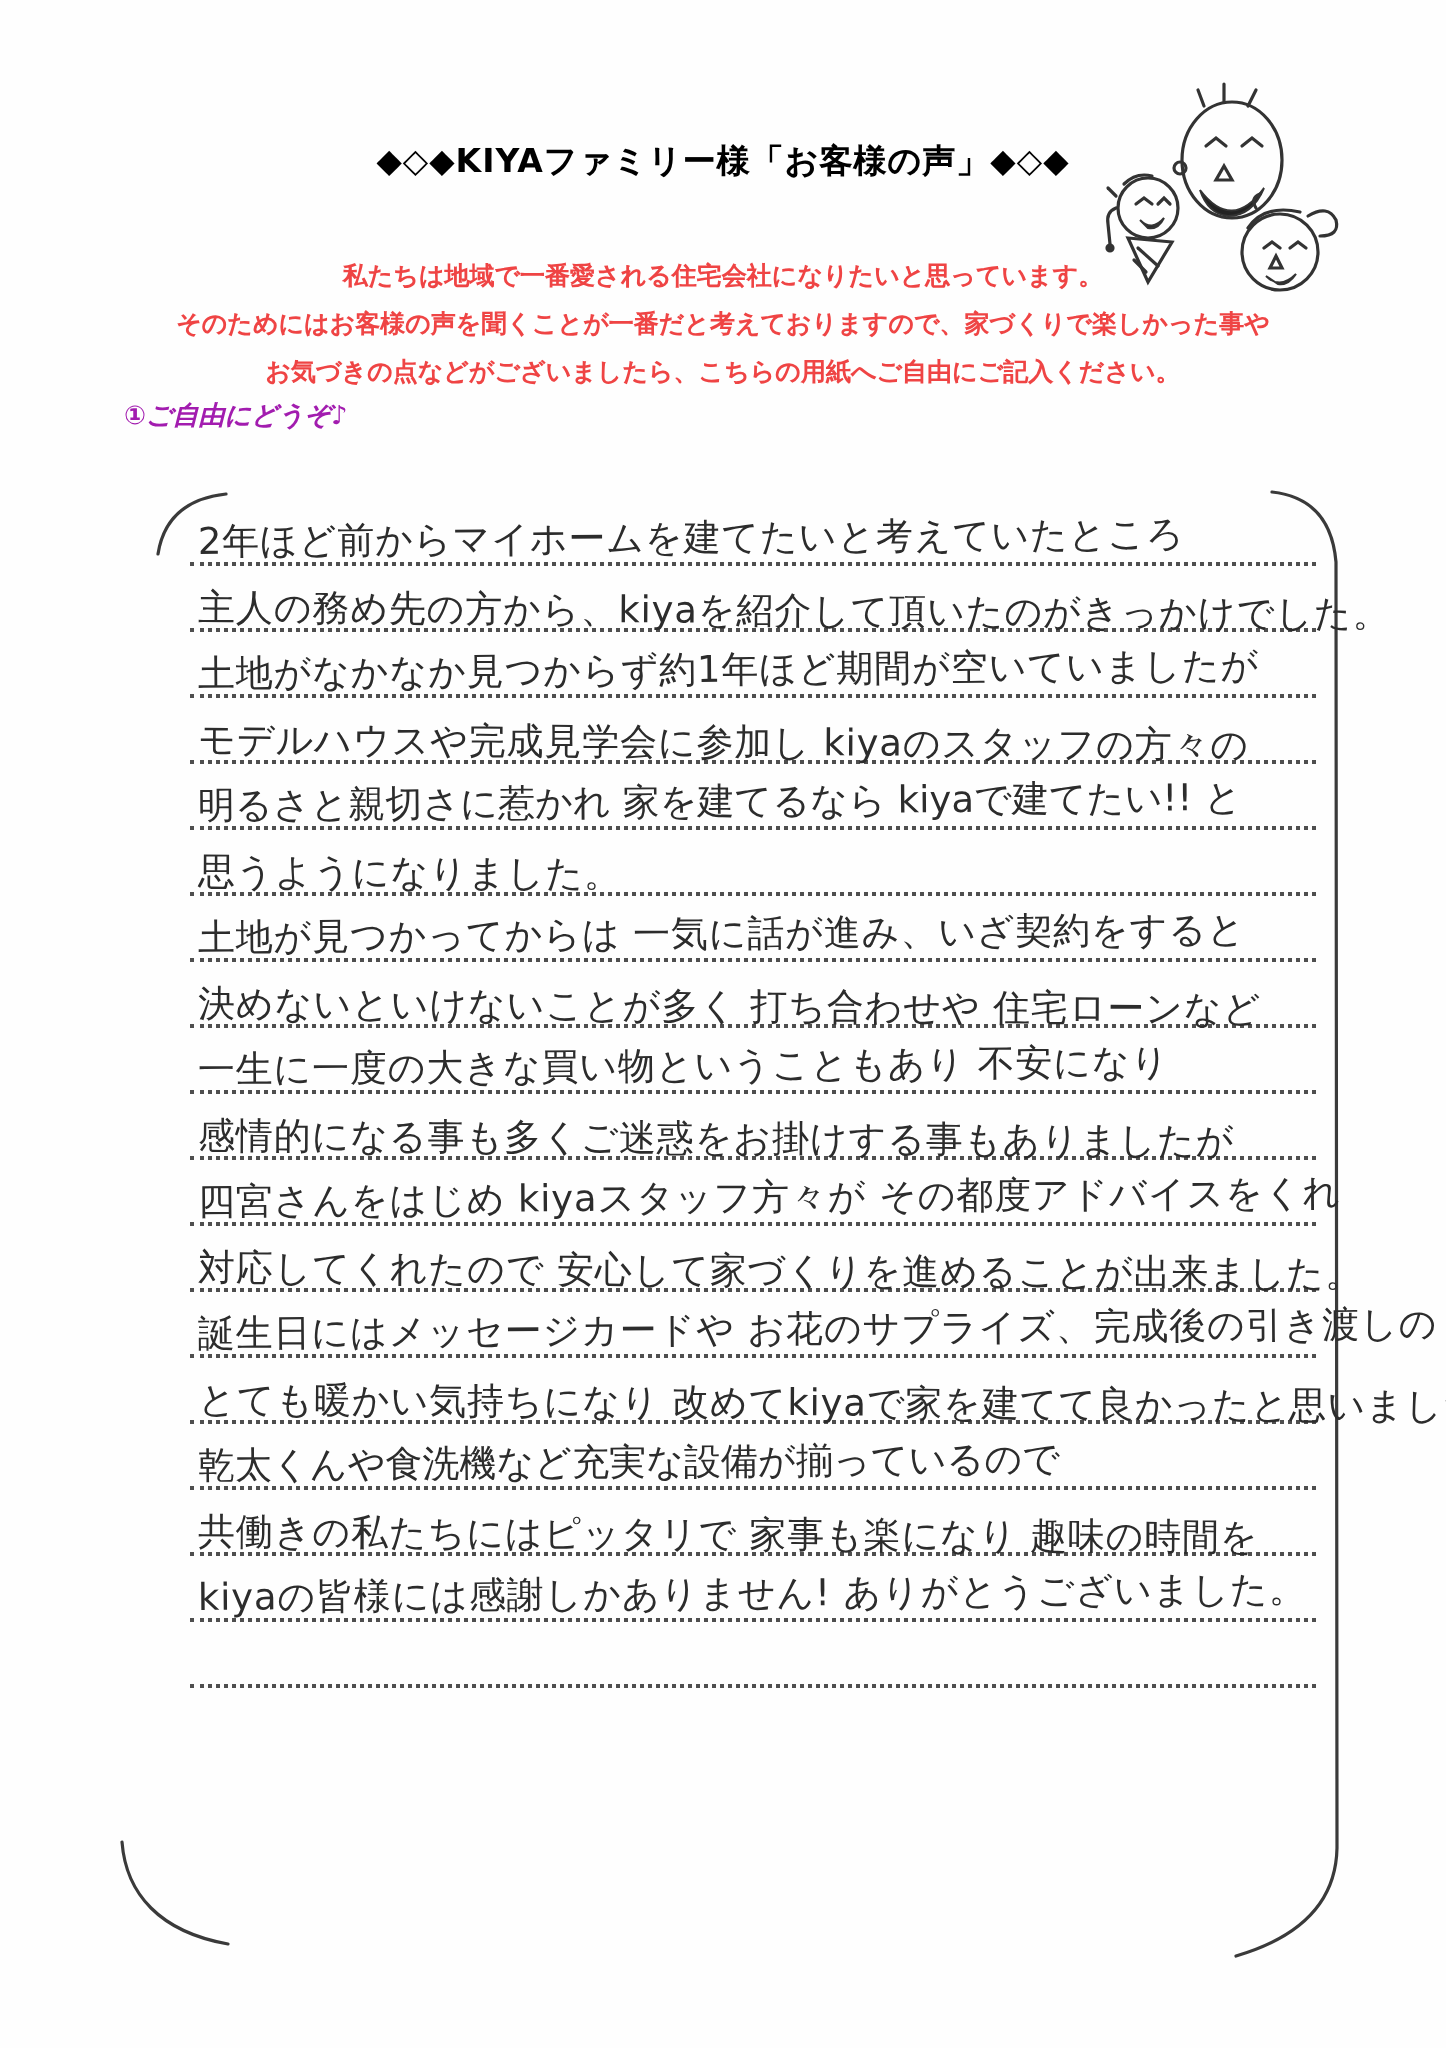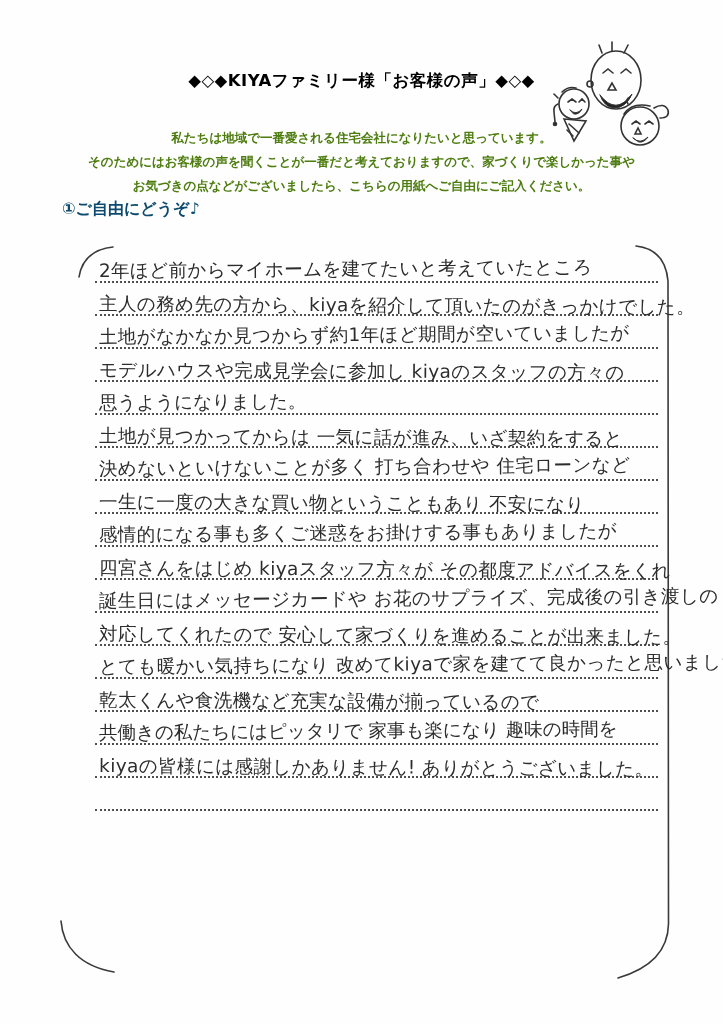--- a/index.html
+++ b/index.html
@@ -7,24 +7,24 @@
     position:relative; width:723px; height:1024px; background:#fefefe;
     font-family:"DejaVu Sans","Liberation Sans",sans-serif; overflow:hidden; color:#1a1a1a;
   }
   .title {
     position:absolute; top:70px; left:0; width:100%; text-align:center;
     font-size:16.5px; font-weight:bold; letter-spacing:0.5px; color:#000000;
   }
   .doodle { position:absolute; top:40px; left:550px; width:128px; height:122px; }
   .intro {
     position:absolute; top:126px; left:0; width:100%; text-align:center;
-    font-size:12.5px; font-weight:bold; line-height:24px; color:#4d7c0f;
+    font-size:12.5px; font-weight:bold; line-height:24px; color:#ef4444;
   }
   .prompt {
-    position:absolute; top:199px; left:62px; font-size:16px; font-weight:bold; color:#0c4a6e;
+    position:absolute; top:199px; left:62px; font-size:13px; font-weight:bold; color:#a21caf;font-style:italic;
   }
   .frame-svg { position:absolute; left:0; top:0; width:723px; height:1024px; pointer-events:none; }
   .rows { position:absolute; left:95px; top:250px; width:563px;text-align:center; }
   .row {
     position:relative; height:33px; box-sizing:border-box;
     border-bottom:2px dotted #4f4f4f;
   }
   .hand {
     position:absolute; left:4px; bottom:-2px; white-space:nowrap;
     font-size:18.5px; color:#2c2c2c; letter-spacing:0.4px;
@@ -98,42 +98,45 @@
     <div class="row">
         <span class="hand">主人の務め先の方から、kiyaを紹介して頂いたのがきっかけでした。</span>
       </div>
     <div class="row">
         <span class="hand">土地がなかなか見つからず約1年ほど期間が空いていましたが</span>
       </div>
     <div class="row">
         <span class="hand">モデルハウスや完成見学会に参加し kiyaのスタッフの方々の</span>
       </div>
     <div class="row">
+        <span class="hand">明るさと親切さに惹かれ 家を建てるなら kiyaで建てたい!! と</span>
+      </div>
+    <div class="row">
         <span class="hand">思うようになりました。</span>
       </div>
     <div class="row">
         <span class="hand">土地が見つかってからは 一気に話が進み、いざ契約をすると</span>
       </div>
     <div class="row">
         <span class="hand">決めないといけないことが多く 打ち合わせや 住宅ローンなど</span>
       </div>
     <div class="row">
         <span class="hand">一生に一度の大きな買い物ということもあり 不安になり</span>
       </div>
     <div class="row">
         <span class="hand">感情的になる事も多くご迷惑をお掛けする事もありましたが</span>
       </div>
     <div class="row">
         <span class="hand">四宮さんをはじめ kiyaスタッフ方々が その都度アドバイスをくれ</span>
       </div>
     <div class="row">
-        <span class="hand">誕生日にはメッセージカードや お花のサプライズ、完成後の引き渡しの</span>
+        <span class="hand">対応してくれたので 安心して家づくりを進めることが出来ました。</span>
       </div>
     <div class="row">
-        <span class="hand">対応してくれたので 安心して家づくりを進めることが出来ました。</span>
+        <span class="hand">誕生日にはメッセージカードや お花のサプライズ、完成後の引き渡しの</span>
       </div>
     <div class="row">
         <span class="hand">とても暖かい気持ちになり 改めてkiyaで家を建てて良かったと思いました。</span>
       </div>
     <div class="row">
         <span class="hand">乾太くんや食洗機など充実な設備が揃っているので</span>
       </div>
     <div class="row">
         <span class="hand">共働きの私たちにはピッタリで 家事も楽になり 趣味の時間を</span>
       </div>

